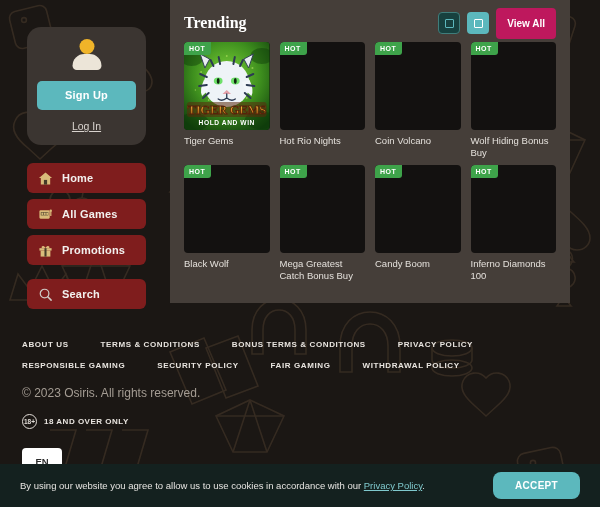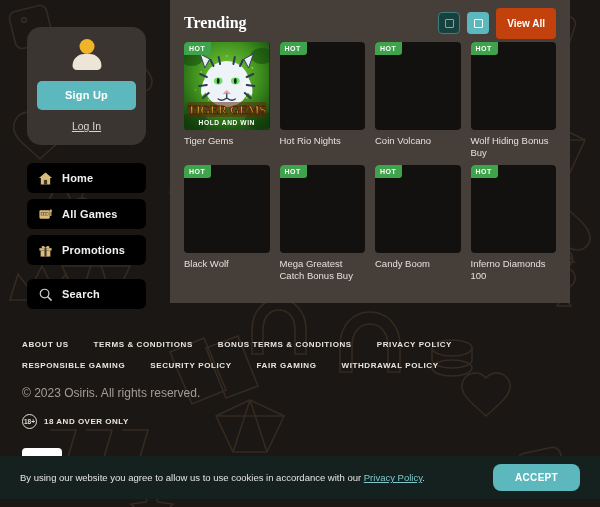--- a/index.html
+++ b/index.html
@@ -67,21 +67,21 @@
     font-size: 10.5px;
     text-decoration: underline;
     cursor: pointer;
     text-align: center;
   }
 
   .nav { margin-top: 18px; }
   .nav-item {
     display: flex; align-items: center;
     gap: 9px;
-    background: #000000;
+    background: #7f1d1d;
     border-radius: 6px;
     height: 30px;
     padding: 0 11px;
     margin-bottom: 6px;
     cursor: pointer;
   }
   .nav-item.spaced { margin-top: 14px; }
   .nav-label { color: #f2f0ee; font-size: 11px; font-weight: bold; letter-spacing: .2px; }
   .nav-icon { width: 15px; height: 15px; display: flex; align-items: center; justify-content: center; flex: 0 0 15px; }
 
@@ -109,21 +109,21 @@
     width: 22px; height: 22px;
     border-radius: 4px;
     display: flex; align-items: center; justify-content: center;
     cursor: pointer;
   }
   .sq-btn.inactive { background: #17413f; border: 1px solid #3f7d7b; }
   .sq-btn.active { background: #5cb8bd; }
   .sq-glyph { width: 9px; height: 9px; border: 1.6px solid #5cb8bd; border-radius: 1px; }
   .sq-btn.active .sq-glyph { border-color: #ffffff; }
   .btn-viewall {
-    background: #c2410c; color: #ffffff;
+    background: #be185d; color: #ffffff;
     border: none; border-radius: 4px;
     font-size: 10px; font-weight: bold;
     padding: 10px 11px;
     cursor: pointer;
   }
 
   .grid {
     display: grid;
     grid-template-columns: repeat(4, 1fr);
     column-gap: 10px;
@@ -159,21 +159,21 @@
   .art-tiger { position: absolute; inset: 0; }
   .card-row2 .thumb { height: 88px; }
 
   
   .footer {
     position: absolute; left: 0; top: 320px;
     width: 600px;
     z-index: 3;
     padding: 20px 22px 0;
   }
-  .footer-links { display: flex; flex-wrap: wrap; gap: 0 25px; row-gap: 12px; max-width: 540px; text-align: right; }
+  .footer-links { display: flex; flex-wrap: wrap; gap: 0 32px; row-gap: 12px; max-width: 540px; text-align: right; }
   .footer-link {
     color: #e8e4df;
     font-size: 8px; font-weight: bold;
     letter-spacing: .6px;
     cursor: pointer;
     white-space: nowrap;
   }
   .copyright {
     color: #a49c93;
     font-size: 12px;
@@ -197,21 +197,21 @@
     border-radius: 4px;
     display: flex; align-items: center; justify-content: center;
     color: #2b2b2b;
     font-size: 9.5px; font-weight: bold;
     z-index: 4;
     cursor: pointer;
   }
 
   
   .cookie-bar {
-    position: absolute; left: 0; bottom: 8px;
+    position: absolute; left: 0; bottom: 0;
     width: 600px; height: 43px;
     background: #14211f;
     display: flex; align-items: center;
     padding: 0 20px;
     z-index: 20;
   }
   .cookie-text { color: #e6e4e1; font-size: 9.5px; flex: 1; }
   .cookie-link { color: #7fc9cd; text-decoration: underline; cursor: pointer; }
   .btn-accept {
     background: #5cb8bd; color: #ffffff;

